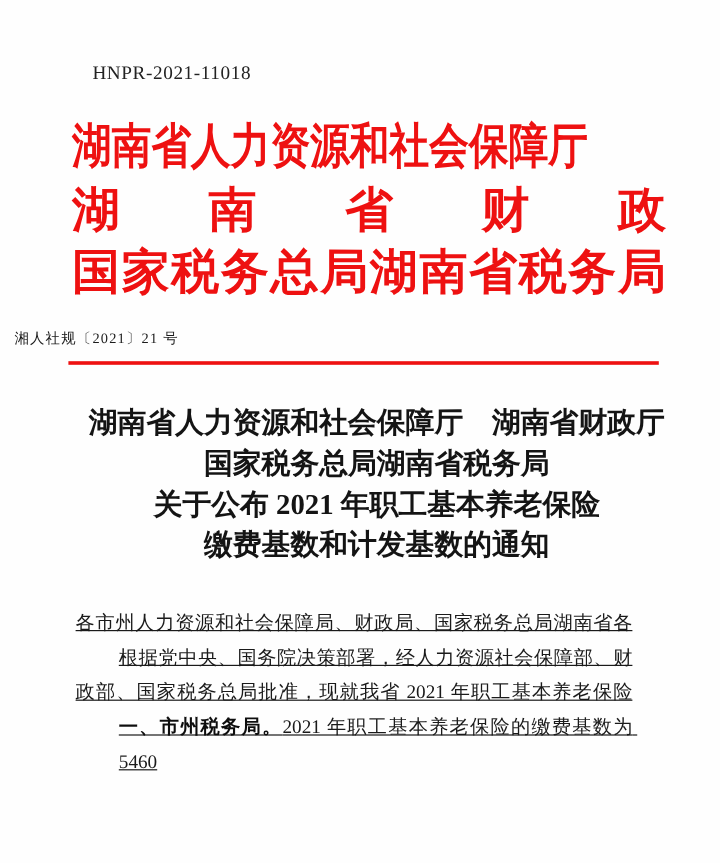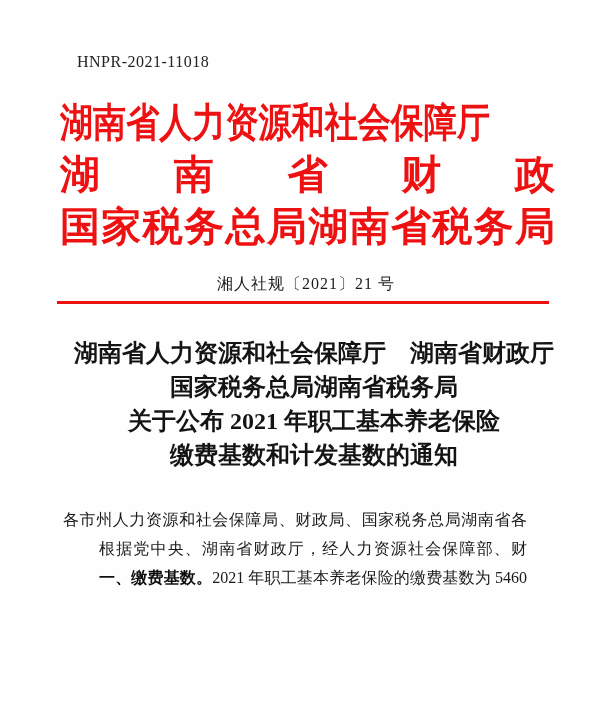--- a/index.html
+++ b/index.html
@@ -44,22 +44,21 @@
   .rh-line1 { width: 430px; font-size: 33px; transform: scaleY(1.21); }
   .rh-line2 { width: 495px; font-size: 40px; }
   .rh-line3 { width: 495px; font-size: 40px; }
 
   
   .doc-number {
     position: absolute;
     left: 12px;
     top: 274px;
     width: 588px;
-    text-align: center;
-    font-size: 16px;
+    font-size: 12px;
     letter-spacing: 1px;
     color: #1b1b1b;
     white-space: pre-wrap;
   }
 
   
   .red-line {
     position: absolute;
     left: 57px;
     top: 301px;
@@ -90,20 +89,21 @@
     left: 63px;
     top: 505px;
     width: 464px;
     font-size: 16px;
     color: #1a1a1a;
   }
   .body-line {
     line-height: 29px;
     height: 29px;
     white-space: pre-wrap;
+    text-decoration: underline;
   }
   .body-line.justify {
     text-align: justify;
     text-align-last: justify;
   }
   .body-line.indent { padding-left: 36px; }
   .body-line b { font-weight: bold; color: #0e0e0e; }
 </style>
 </head>
 <body>
@@ -157,17 +157,18 @@
 
   <div class="title-block">
     <div class="title-line">湖南省人力资源和社会保障厅　湖南省财政厅</div>
     <div class="title-line">国家税务总局湖南省税务局</div>
     <div class="title-line">关于公布 2021 年职工基本养老保险</div>
     <div class="title-line">缴费基数和计发基数的通知</div>
   </div>
 
   <div class="doc-body">
       <div class="body-line justify">各市州人力资源和社会保障局、财政局、国家税务总局湖南省各</div>
-      <div class="body-line justify indent">根据党中央、湖南省财政厅，经人力资源社会保障部、财</div>
-      <div class="body-line justify indent"><b>一、缴费基数。</b>2021 年职工基本养老保险的缴费基数为 5460</div>
+      <div class="body-line justify indent">根据党中央、国务院决策部署，经人力资源社会保障部、财</div>
+      <div class="body-line justify">政部、国家税务总局批准，现就我省 2021 年职工基本养老保险</div>
+      <div class="body-line justify indent"><b>一、市州税务局。</b>2021 年职工基本养老保险的缴费基数为 5460</div>
     </div>
 
 </div>
 
 </body></html>

